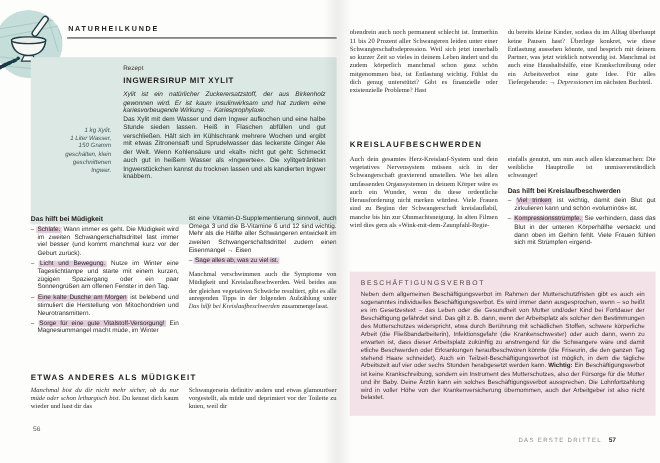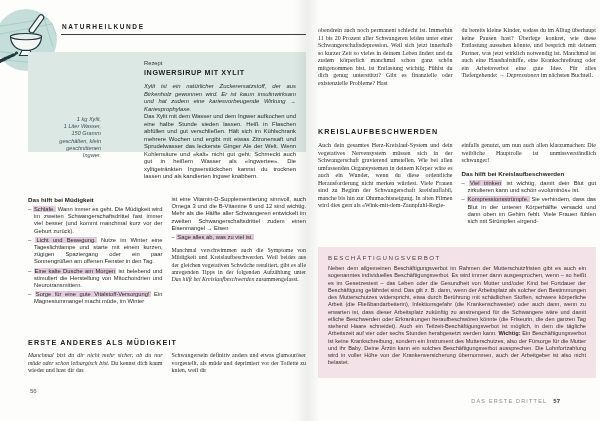--- a/index.html
+++ b/index.html
@@ -19,22 +19,22 @@
 
   
   .illu { position:absolute; left:-7px; top:7px; width:66px; height:66px; }
   .kicker {
     position:absolute; left:62px; top:23px; font-size:6.5px; font-weight:bold;
     letter-spacing:1.6px; color:#1f1f1c;
   }
   .kicker-rule { position:absolute; left:61px; top:33.5px; width:245px; height:1px; background:#3c3c38; }
 
   .recipe-box {
-    position:absolute; left:28px; top:52px; width:278px; height:100px;
-    background:var(--recipe-box,#dbe8e3); display:flex; box-sizing:border-box;gap:32px;
+    position:absolute; left:28px; top:52px; width:278px; height:152px;
+    background:var(--recipe-box,#dbe8e3); display:flex; box-sizing:border-box;
   }
   .recipe-ingredients {
     width:80px; box-sizing:border-box; padding:64px 7px 0 0; text-align:right;
     font-style:italic; font-size:5.6px; line-height:7.2px; color:#3f5355;
   }
   .recipe-content { flex:1; box-sizing:border-box; padding:8px 10px 0 4px; }
   .recipe-label { font-size:5.8px; color:#33332f; }
   .recipe-title { font-size:7.2px; font-weight:bold; letter-spacing:0.6px; margin:2px 0 6px 0; color:#1f1f1c; }
   .recipe-intro { font-size:5.9px; line-height:7.5px; font-style:italic; text-align:justify; }
   .recipe-body  { font-size:5.9px; line-height:7.5px; text-align:justify; }
@@ -146,21 +146,21 @@
       <div class="tip"><span class="hl">Eine kalte Dusche am Morgen</span><span> ist belebend und stimuliert die Herstellung von Mitochondrien und Neurotransmittern.</span></div>
       <div class="tip"><span class="hl">Sorge für eine gute Vitalstoff-Versorgung!</span><span> Ein Magnesiummangel macht müde, im Winter</span></div>
     </div>
     <div>
       <div class="cont">ist eine Vitamin-D-Supplementierung sinnvoll, auch Omega 3 und die B-Vitamine 6 und 12 sind wichtig. Mehr als die Hälfte aller Schwangeren entwickelt im zweiten Schwangerschaftsdrittel zudem einen Eisenmangel → Eisen</div>
       <div class="tip"><span class="hl">Sage alles ab, was zu viel ist.</span></div>
       <div class="serif-note"><span>Manchmal verschwimmen auch die Symptome von Müdigkeit und Kreislaufbeschwerden. Weil beides aus der gleichen vegetativen Schwäche resultiert, gibt es alle anregenden Tipps in der folgenden Aufzählung unter </span><span class="it">Das hilft bei Kreislaufbeschwerden</span><span> zusammengefasst.</span></div>
     </div>
   </div>
 
-  <div class="section-heading etwas-heading">ERSTE ANDERES ALS MÜDIGKEIT</div>
+  <div class="section-heading etwas-heading">ETWAS ANDERES ALS MÜDIGKEIT</div>
   <div class="two-col etwas-cols">
     <div><span class="it">Manchmal bist du dir nicht mehr sicher, ob du nur müde oder schon lethargisch bist.</span><span> Du kennst dich kaum wieder und hast dir das</span></div>
     <div>Schwangersein definitiv anders und etwas glamouröser vorgestellt, als müde und deprimiert vor der Toilette zu knien, weil dir</div>
   </div>
 
   <div class="pageno-left">56</div>
 </div>
 
 <div class="page page-right">
 

